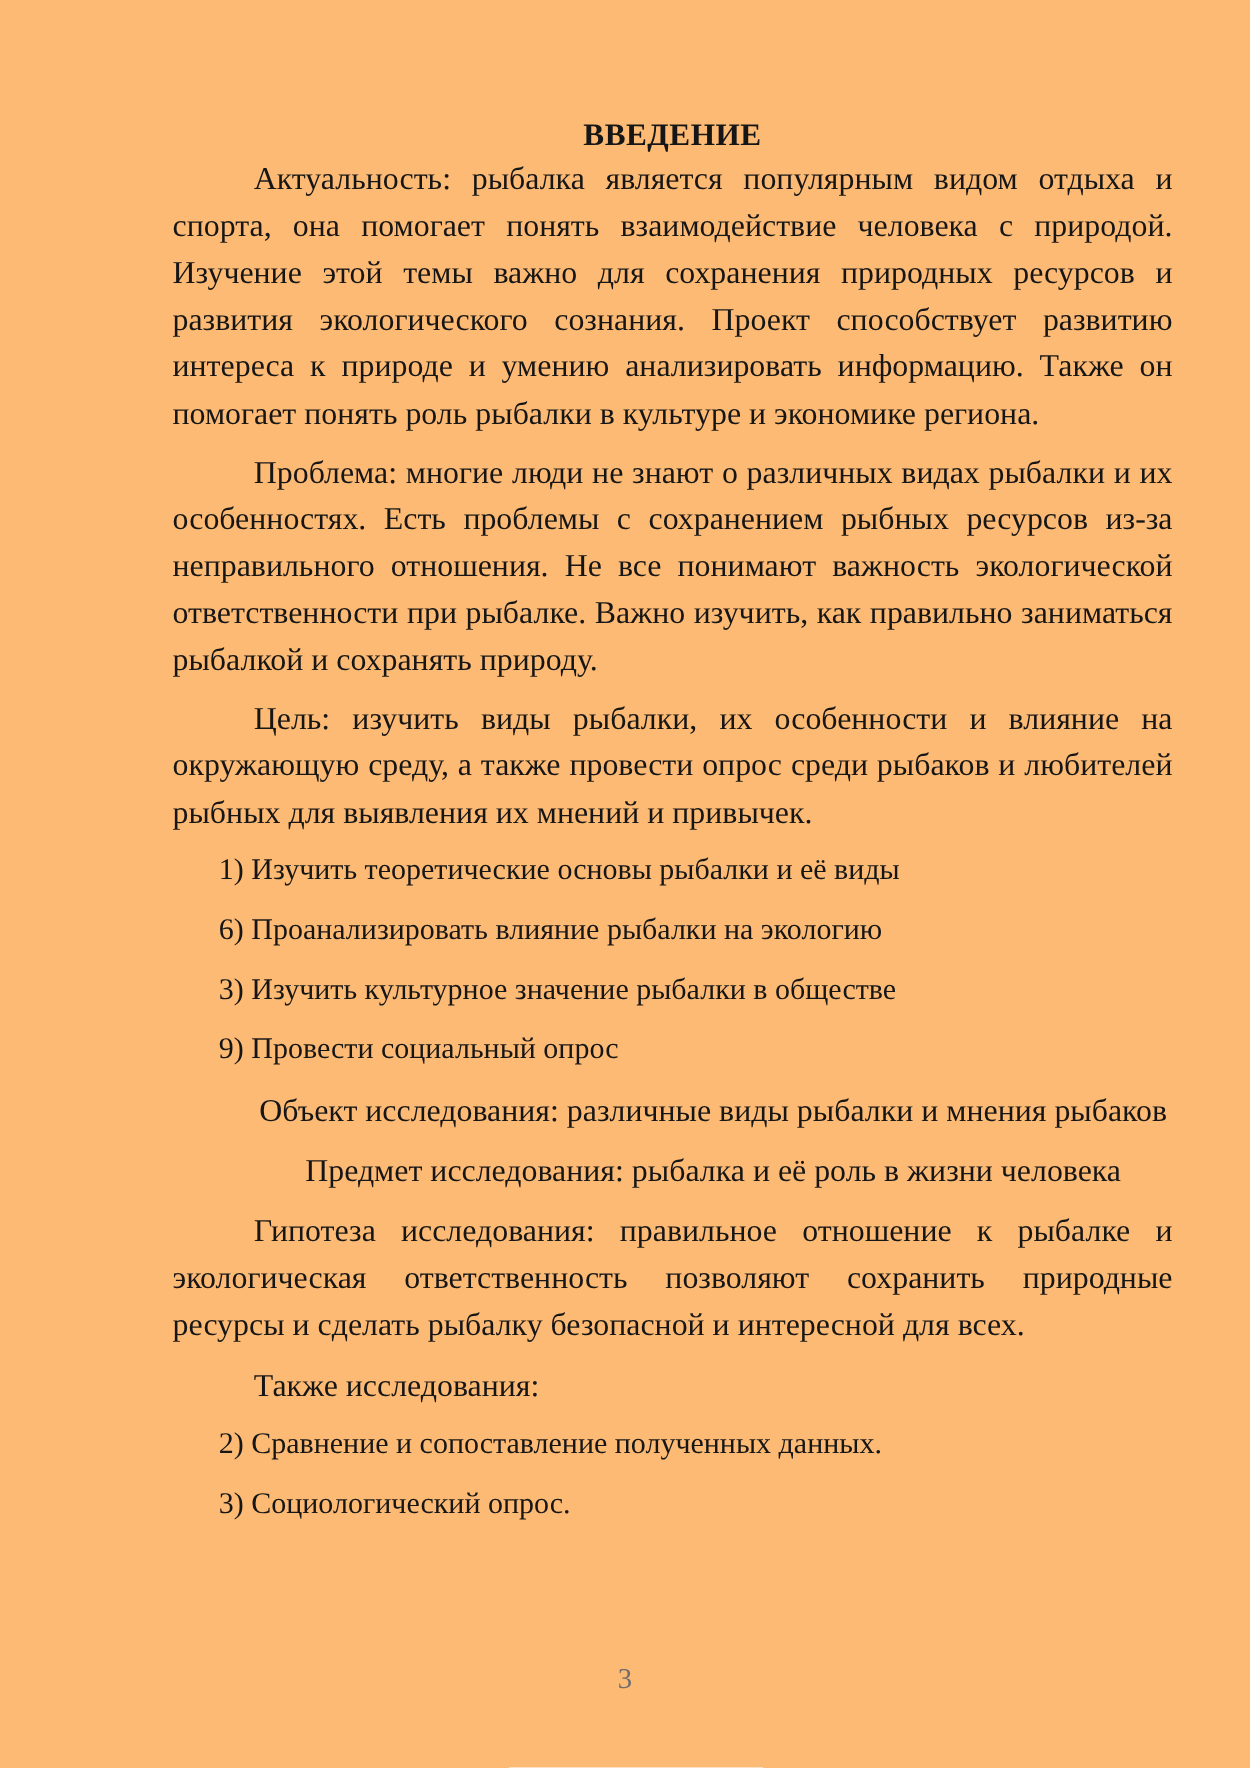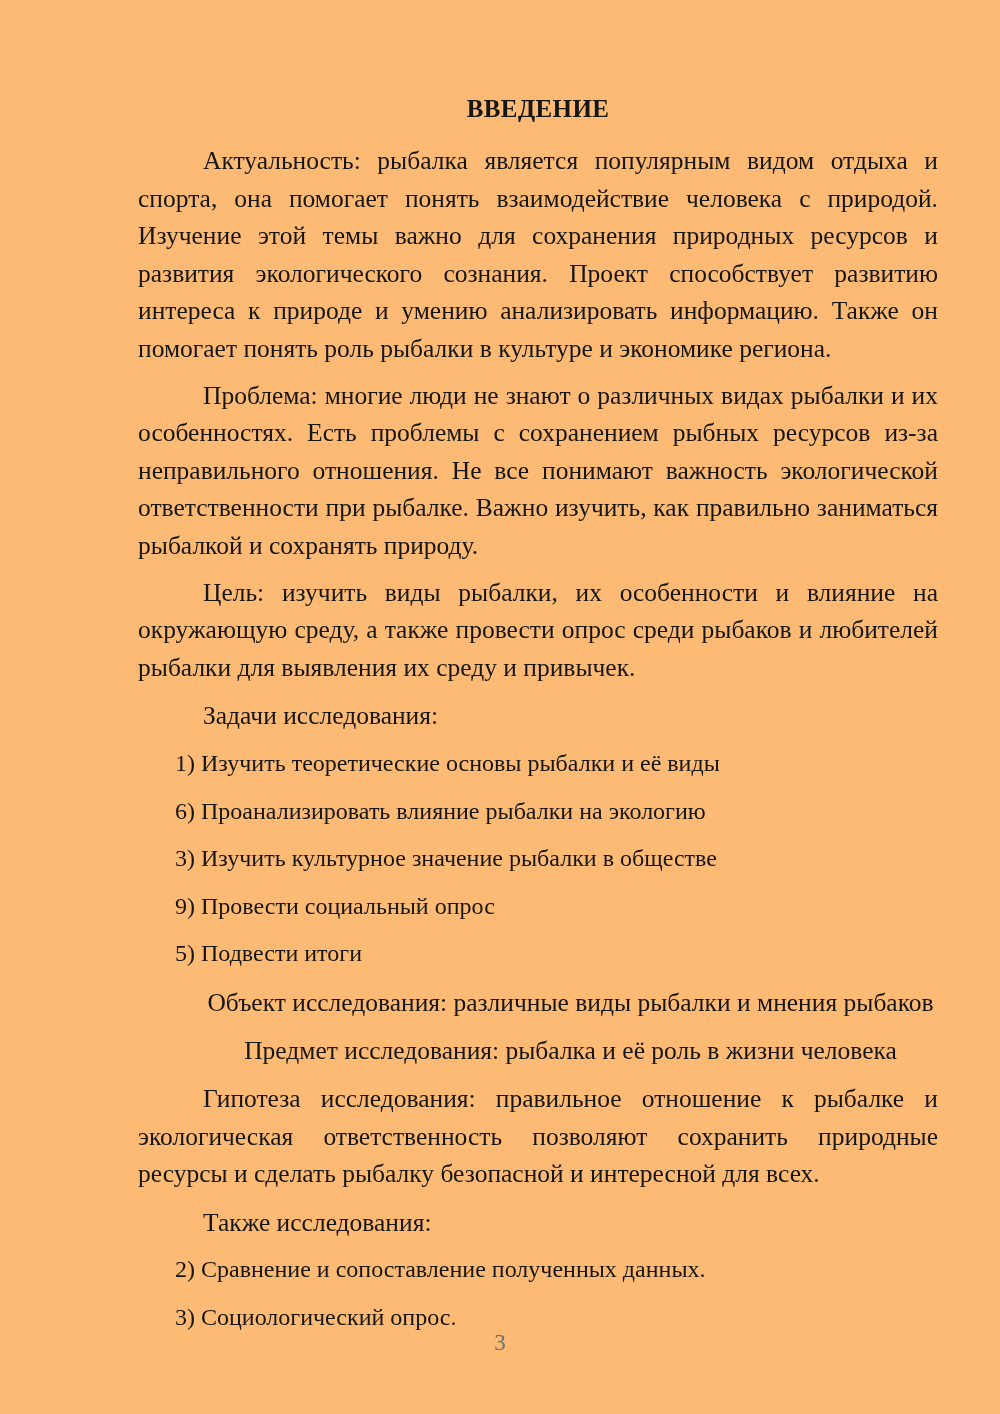--- a/index.html
+++ b/index.html
@@ -41,21 +41,20 @@
     font-size: 25.5px;
     line-height: 37.6px;
     text-align: justify;
     text-justify: inter-word;
     text-indent: 65px;
     margin: 0;
     hyphens: none;
   }
 
   .para.first-para {
-    margin-top: 18px;
   }
 
   .para + .para {
     margin-top: 9px;
   }
 
   .block-gap {
     margin-top: 10px;
   }
 
@@ -117,30 +116,28 @@
 <div class="page">
 
   <div class="content">
 
     <h1 class="doc-title">ВВЕДЕНИЕ</h1>
 
     <p class="para first-para">Актуальность: рыбалка является популярным видом отдыха и спорта, она помогает понять взаимодействие человека с природой. Изучение этой темы важно для сохранения природных ресурсов и развития экологического сознания. Проект способствует развитию интереса к природе и умению анализировать информацию. Также он помогает понять роль рыбалки в культуре и экономике региона.</p>
 
     <p class="para block-gap">Проблема: многие люди не знают о различных видах рыбалки и их особенностях. Есть проблемы с сохранением рыбных ресурсов из-за неправильного отношения. Не все понимают важность экологической ответственности при рыбалке. Важно изучить, как правильно заниматься рыбалкой и сохранять природу.</p>
 
-    <p class="para block-gap">Цель: изучить виды рыбалки, их особенности и влияние на окружающую среду, а также провести опрос среди рыбаков и любителей рыбалки для выявления их среду и привычек.</p>
+    <p class="para block-gap">Цель: изучить виды рыбалки, их особенности и влияние на окружающую среду, а также провести опрос среди рыбаков и любителей рыбных для выявления их мнений и привычек.</p>
 
-    <p class="sub-heading">Задачи исследования:</p>
 
     <ol class="num-list tasks">
       <li>1) Изучить теоретические основы рыбалки и её виды</li>
       <li>6) Проанализировать влияние рыбалки на экологию</li>
       <li>3) Изучить культурное значение рыбалки в обществе</li>
       <li>9) Провести социальный опрос</li>
-      <li>5) Подвести итоги</li>
     </ol>
 
     <p class="std-line">Объект исследования: различные виды рыбалки и мнения рыбаков</p>
 
     <p class="std-line">Предмет исследования: рыбалка и её роль в жизни человека</p>
 
     <p class="para block-gap">Гипотеза исследования: правильное отношение к рыбалке и экологическая ответственность позволяют сохранить природные ресурсы и сделать рыбалку безопасной и интересной для всех.</p>
 
     <p class="sub-heading">Также исследования:</p>
 

